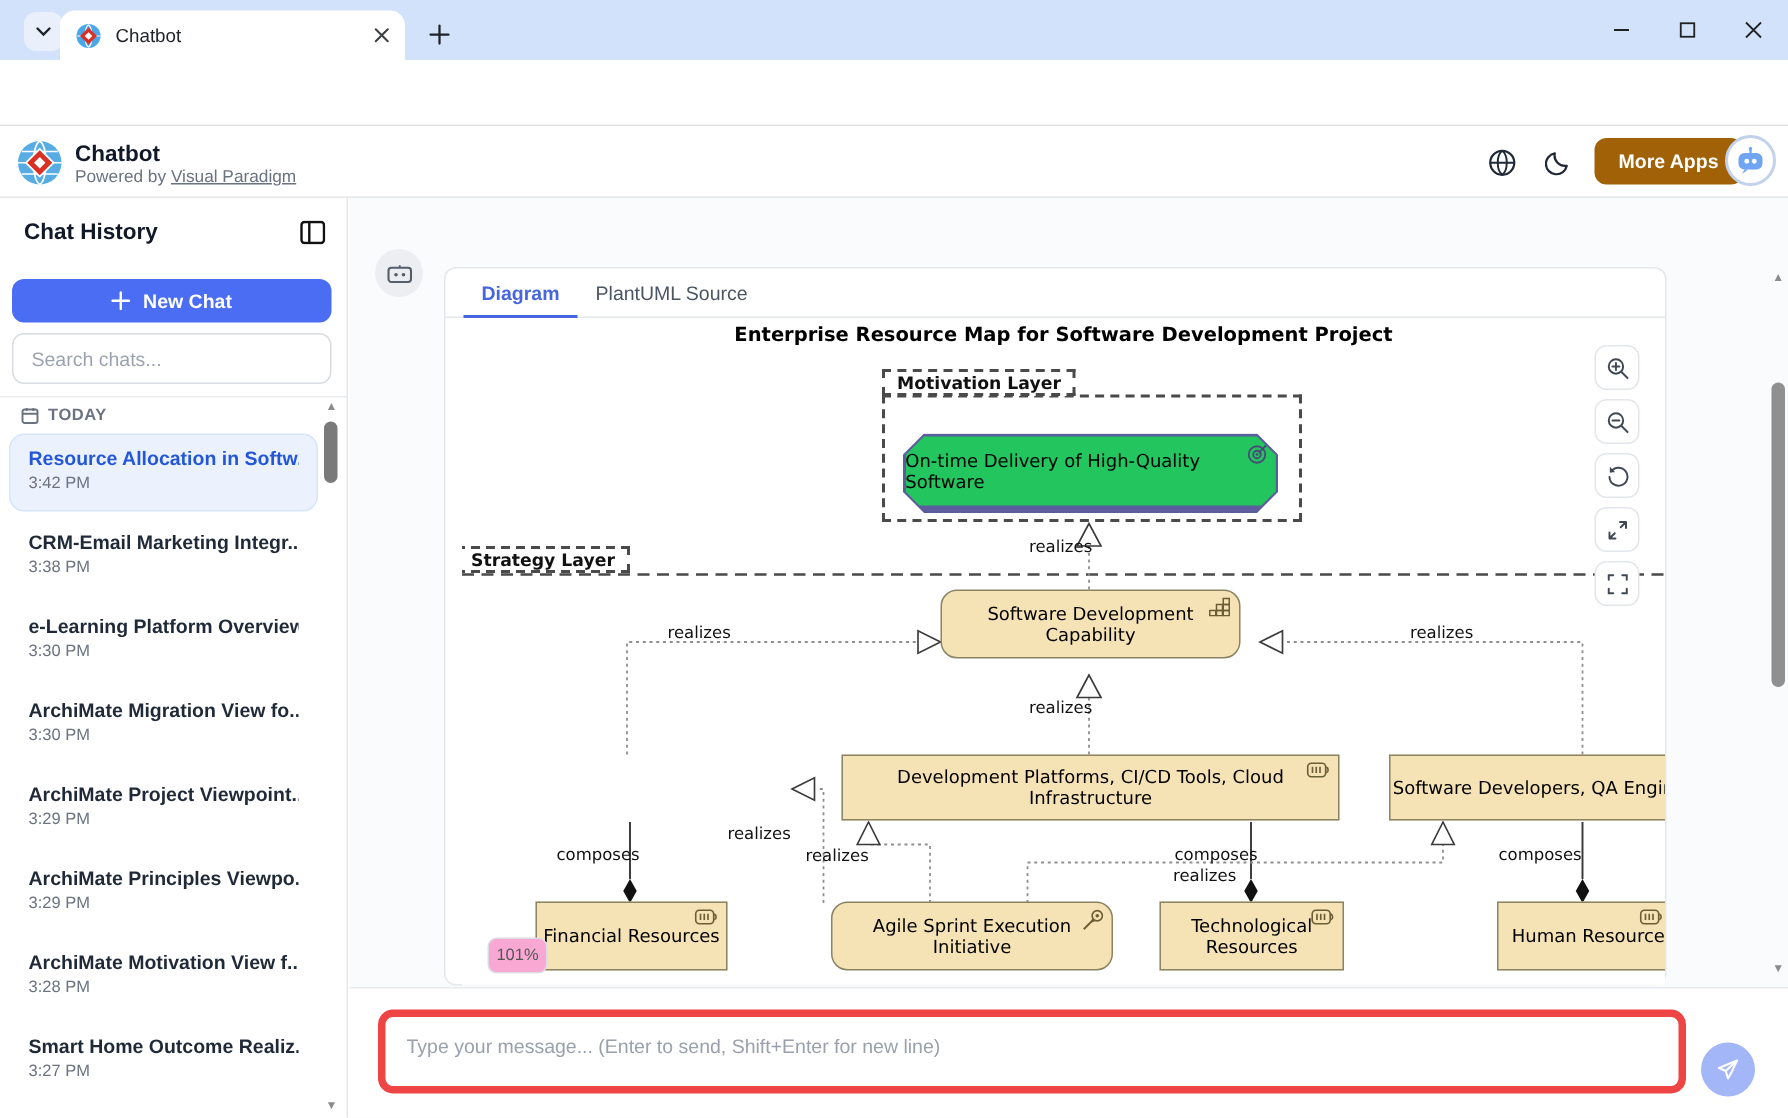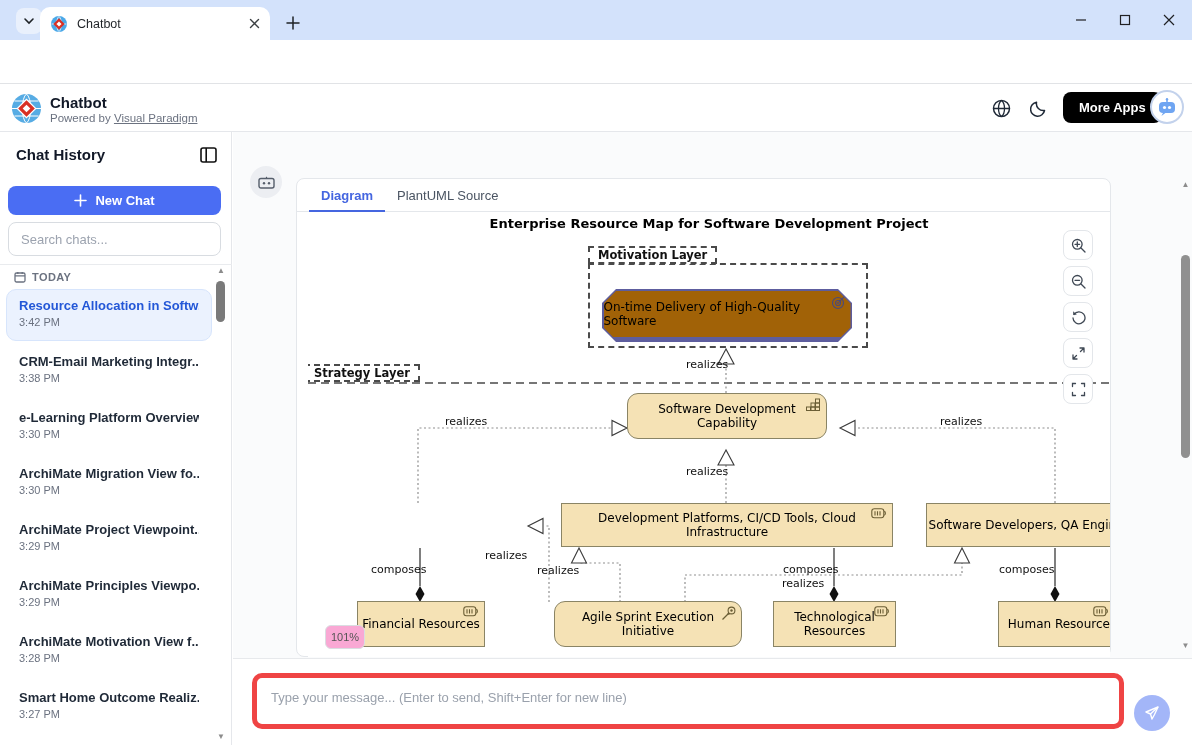--- a/index.html
+++ b/index.html
@@ -19,21 +19,21 @@
   .urlbar { position:absolute; left:120px; top:46px; width:828px; height:32px; background:#F1F3F4; border-radius:16px; display:flex; align-items:center; padding:0 12px; }
   .url-text { font-size:13.5px; color:#202124; margin-left:10px; flex:1; }
   .avatar-a { position:absolute; left:1120px; top:50px; width:26px; height:26px; border-radius:50%; background:#17A08D; color:#fff; font-size:12.5px; font-weight:bold; display:flex; align-items:center; justify-content:center; }
   .vsep { position:absolute; left:1063px; top:52px; width:1px; height:20px; background:#D7DADD; }
 
   
   .appheader { position:absolute; left:0; top:84px; width:1192px; height:48px; background:#fff; border-bottom:1px solid #E5E7EB; }
   .app-name { position:absolute; left:50px; top:10px; font-size:15px; font-weight:bold; color:#111827; }
   .powered { position:absolute; left:50px; top:28px; font-size:11.5px; color:#6B7280; }
   .powered a { color:#6B7280; }
-  .more-apps { position:absolute; left:1063px; top:8px; height:31px; padding:0 16px; background:#000000; color:#fff; font-size:13px; font-weight:bold; border:none; border-radius:8px; display:flex; align-items:center; }
+  .more-apps { position:absolute; left:1063px; top:8px; height:31px; padding:0 16px; background:#a16207; color:#fff; font-size:13px; font-weight:bold; border:none; border-radius:8px; display:flex; align-items:center; }
   .hdr-ic { position:absolute; top:13px; width:22px; height:22px; display:flex; align-items:center; justify-content:center; }
   .bot-badge { position:absolute; left:1150px; top:6px; width:34px; height:34px; border-radius:50%; border:2px solid #C3D2EC; display:flex; align-items:center; justify-content:center; background:#fff; }
 
   
   .sidebar { position:absolute; left:0; top:132px; width:232px; height:613px; background:#fff; border-right:1px solid #E5E7EB; }
   .sb-title { position:absolute; left:16px; top:14px; font-size:15px; font-weight:bold; color:#111827; }
   .panel-btn { position:absolute; left:198px; top:13px; width:20px; height:20px; display:flex; align-items:center; justify-content:center; }
   .new-chat { position:absolute; left:8px; top:54px; width:213px; height:29px; background:#4A6DF3; border:none; border-radius:8px; color:#fff; font-size:13px; font-weight:bold; display:flex; align-items:center; justify-content:center; gap:8px; }
   .search-box { position:absolute; left:8px; top:90px; width:213px; height:34px; border:1px solid #D8DCE1; border-radius:8px; font-size:13px; color:#374151; padding:0 12px; outline:none; font-family:"Liberation Sans",sans-serif; }
   .search-box::placeholder { color:#9CA3AF; }
@@ -60,21 +60,21 @@
   .tab-underline { position:absolute; left:12px; top:31px; width:76px; height:2px; background:#4566E0; }
 
   
   .viewport { position:absolute; left:11px; top:33px; width:802px; height:445px; background:#fff; overflow:hidden; font-family:"DejaVu Sans", sans-serif; }
   .dtitle { position:absolute; left:0; top:4px; width:100%; text-align:center; font-size:13px; font-weight:bold; color:#000; }
   .layer-label { position:absolute; border:2px dashed #4A4A4A; background:#fff; font-size:11.5px; font-weight:bold; color:#111; padding:0 8px; height:18px; line-height:15px; z-index:4; }
   .mot-group { position:absolute; left:280px; top:51px; width:280px; height:85px; border:2px dashed #4A4A4A; z-index:1; }
   .dnode { position:absolute; display:flex; align-items:center; justify-content:center; text-align:center; font-size:12px; color:#000; background:#F5E2B5; border:1px solid #8A8465; z-index:3; }
   .rounded { border-radius:11px; }
   .goal-outer { position:absolute; left:294px; top:77px; width:250px; height:53px; background:#5D5D9E; clip-path:polygon(14px 0,236px 0,250px 14px,250px 39px,236px 53px,14px 53px,0 39px,0 14px); z-index:3; }
-  .goal-inner { position:absolute; left:1.5px; top:1.5px; width:247px; height:46px; background:#a16207; clip-path:polygon(13px 0,234px 0,247px 13px,247px 37px,234px 50px,13px 50px,0 37px,0 13px); display:flex; align-items:center; justify-content:center; font-size:12px; color:#000; }
+  .goal-inner { position:absolute; left:1.5px; top:1.5px; width:247px; height:46px; background:#22c55e; clip-path:polygon(13px 0,234px 0,247px 13px,247px 37px,234px 50px,13px 50px,0 37px,0 13px); display:flex; align-items:center; justify-content:center; font-size:12px; color:#000; }
   .node-ic { position:absolute; top:4px; right:5px; }
   .elabel { position:absolute; font-size:11px; color:#111; z-index:2; background:transparent; }
   .dg-svg { position:absolute; left:0; top:0; z-index:2; }
   .dtb { position:absolute; left:755px; width:30px; height:30px; background:#fff; border:1px solid #E3E6EA; border-radius:8px; display:flex; align-items:center; justify-content:center; z-index:6; }
   .zoom-badge { position:absolute; left:17px; top:413px; width:40px; height:24px; background:#f9a8d4; border:1px solid #DADDE1; border-radius:6px; font-size:11px; color:#555; display:flex; align-items:center; justify-content:center; z-index:6; font-family:"Liberation Sans",sans-serif; }
 
   
   .pg-scroll { position:absolute; left:946px; top:46px; width:13px; height:478px; }
   .pg-up { position:absolute; left:0; top:2px; width:13px; text-align:center; font-size:8px; color:#8C8C8C; }
   .pg-thumb { position:absolute; left:2px; top:77px; width:9px; height:203px; background:#909090; border-radius:5px; }

